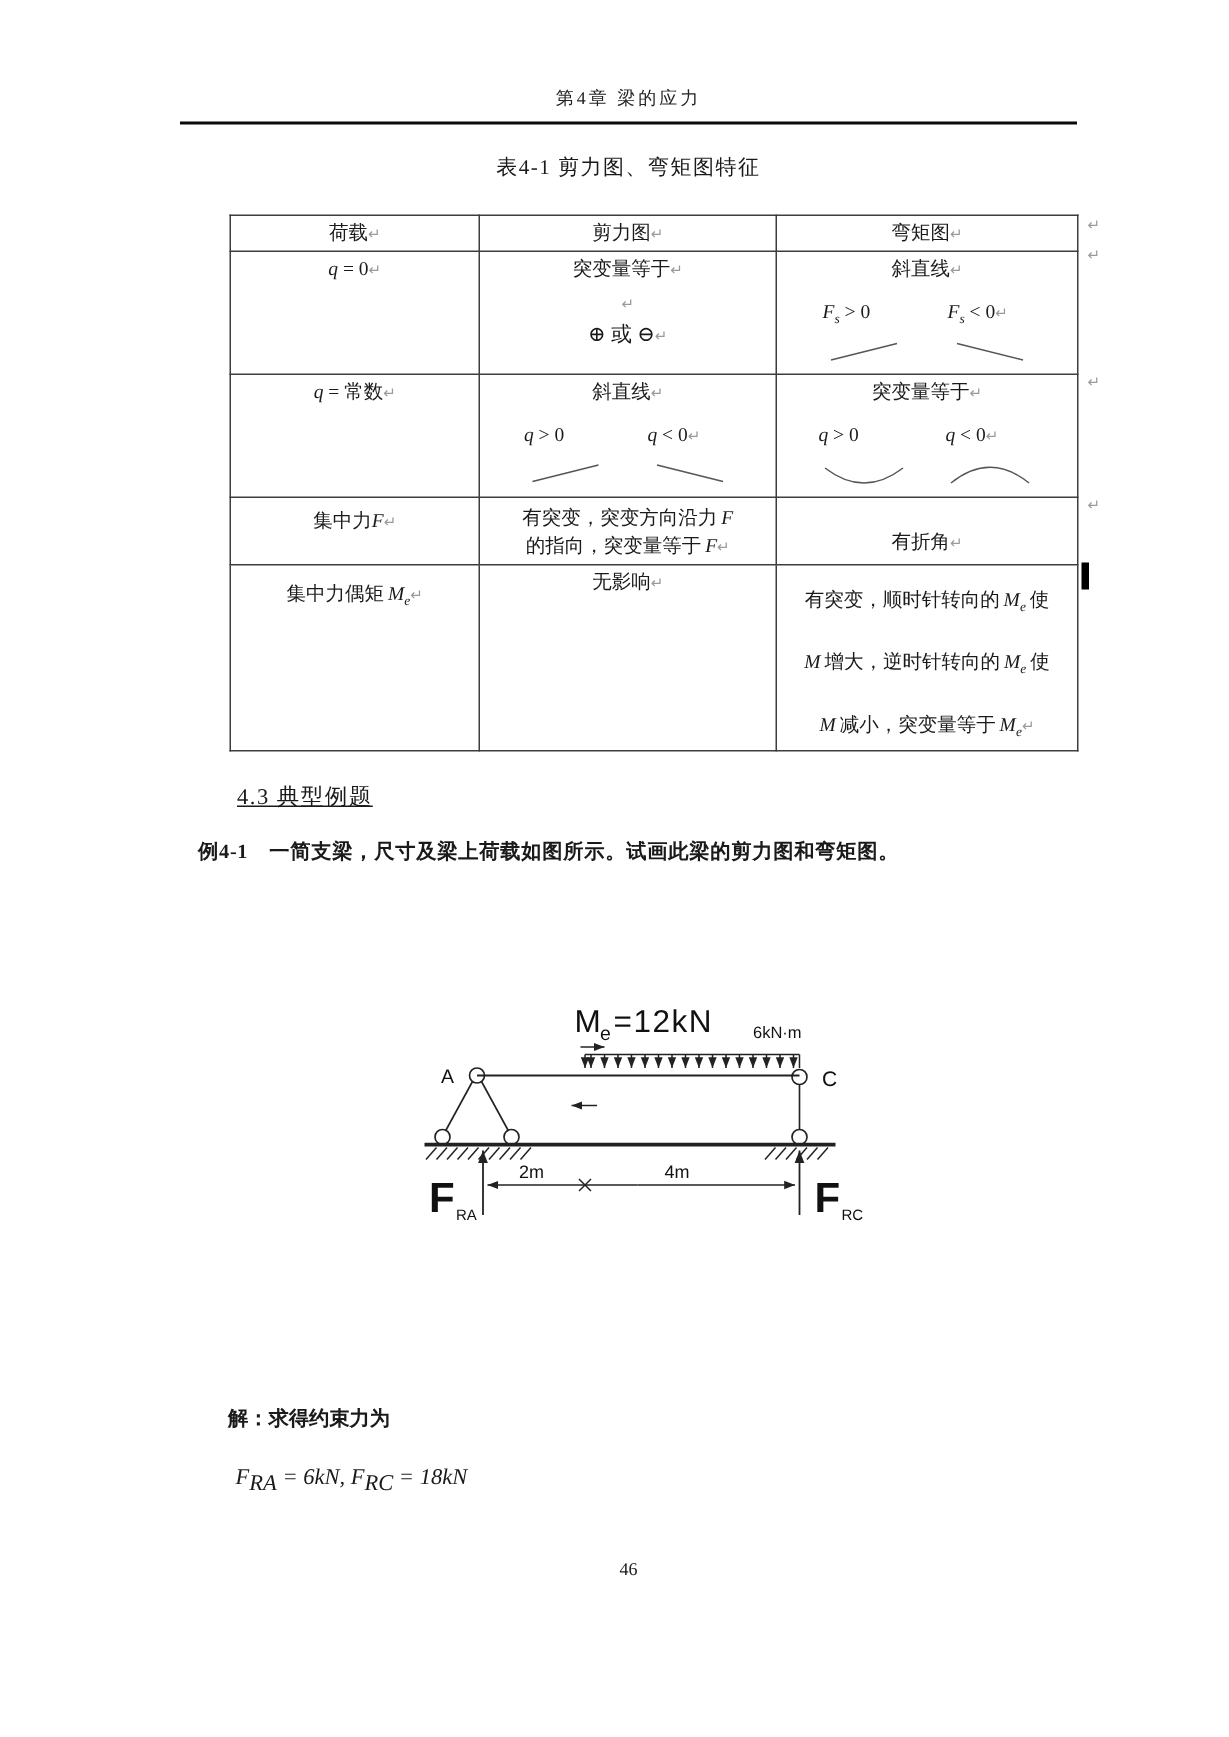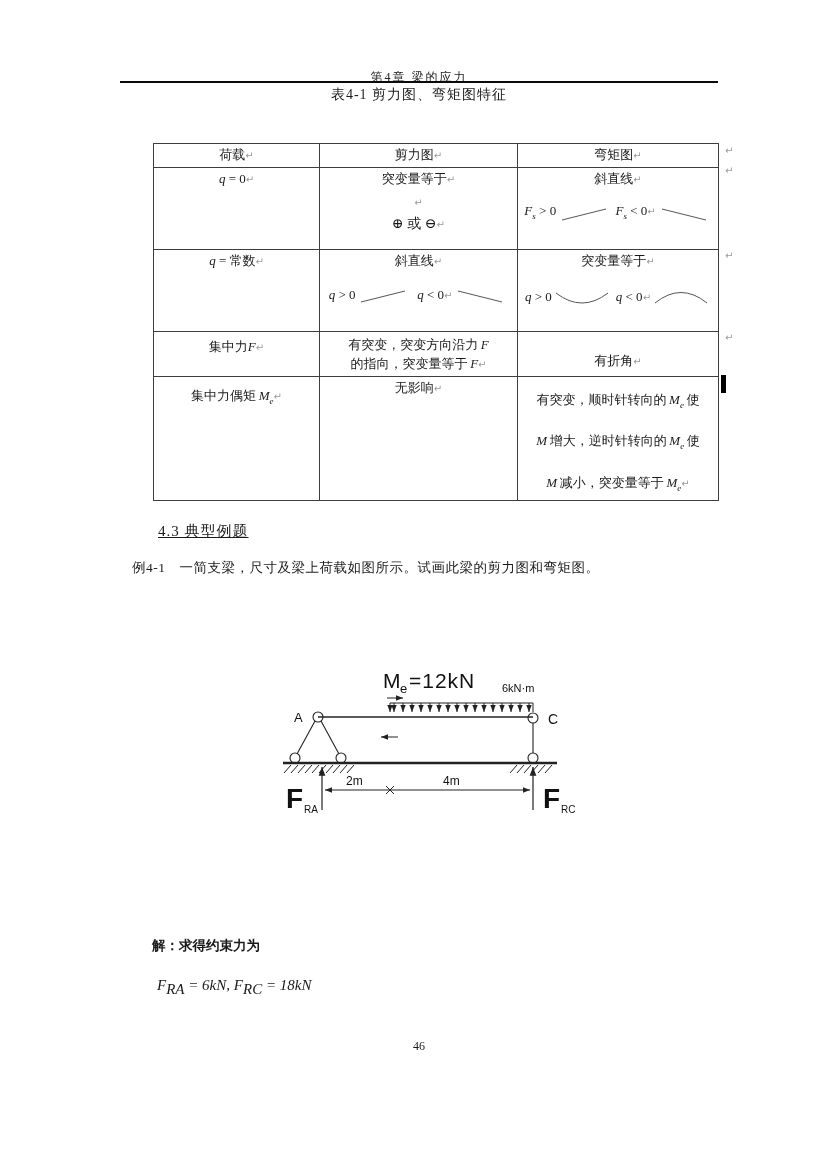--- a/index.html
+++ b/index.html
@@ -4,43 +4,43 @@
 <style>
   html,body { margin:0; padding:0; background:#fff; }
   .page {
     position:relative; width:819px; height:1158px; background:#ffffff;
     font-family:"Liberation Serif","DejaVu Serif",serif; color:#1a1a1a;
     overflow:hidden;
   }
   .abs { position:absolute; }
   .centered { left:120px; width:598px; text-align:center; }
 
-  .chapter-head { top:69px; font-size:12px; letter-spacing:2px; color:#222; }
+  .chapter-head { top:57px; font-size:12px; letter-spacing:2px; color:#222; }
   .head-rule { left:120px; top:81px; width:598px; height:2px; background:#0a0a0a; }
-  .table-title { top:86px; font-size:14px; letter-spacing:1px; }
+  .table-title { top:103px; font-size:14px; letter-spacing:1px; }
 
   table.spec { border-collapse:collapse; table-layout:fixed; }
   table.spec td, table.spec th {
     border:1px solid #3d3d3d; vertical-align:top; text-align:center;
     font-size:13px; font-weight:normal; padding:2px 3px; line-height:1.45;
   }
   .mi { font-style:italic; font-family:"Liberation Serif",serif; }
   sub { font-size:9px; }
   .pm { color:#9a9a9a; font-size:10px; font-family:"DejaVu Sans",sans-serif; }
   .padtop8 { padding-top:8px; }
   .pair { display:flex; justify-content:space-evenly; margin-top:10px; }
-  .cond { display:flex; flex-direction:row; align-items:flex-end; }
+  .cond { display:flex; flex-direction:column; align-items:flex-start; }
   .cond svg { display:block; margin-top:6px; }
   .sq { text-decoration-style:wavy; text-decoration-color:#3fa33f; text-decoration-thickness:1px; text-underline-offset:3px; }
   .m4line { margin-top:21px; }
   .rowmark { left:721px; top:375px; width:5px; height:18px; background:#000; }
   .edge-pm { position:absolute; left:725px; }
 
   .section-heading { left:158px; top:522px; font-size:15px; letter-spacing:1px;text-decoration:underline; }
-  .example-line { left:132px; top:559px; font-size:13.5px; letter-spacing:0.5px; }
+  .example-line { left:132px; top:559px; font-size:13.5px; letter-spacing:0.5px;font-weight:bold; }
 
   .fig-caption { top:904px; font-size:13.5px; }
   .solution-intro { left:152px; top:937px; font-size:13.5px;font-weight:bold; }
   .equation { left:157px; top:977px; font-size:15px; }
   .equation .mi { font-size:15px; }
   .equation sub { font-size:9.5px; }
   .page-num { top:1039px; font-size:12px; }
 
   .fs { font-family:"Liberation Sans","DejaVu Sans",sans-serif; fill:#111; }
   svg line, svg path.ln, svg circle { stroke:#222; fill:none; }

